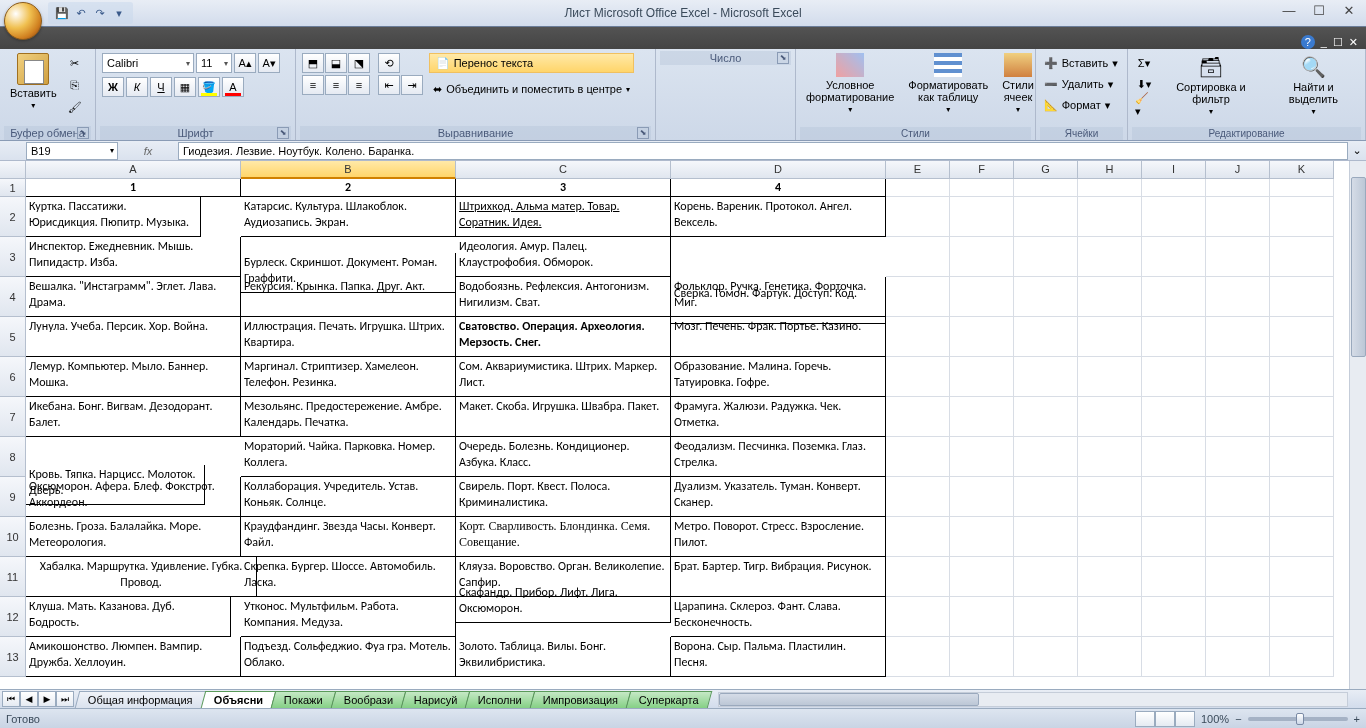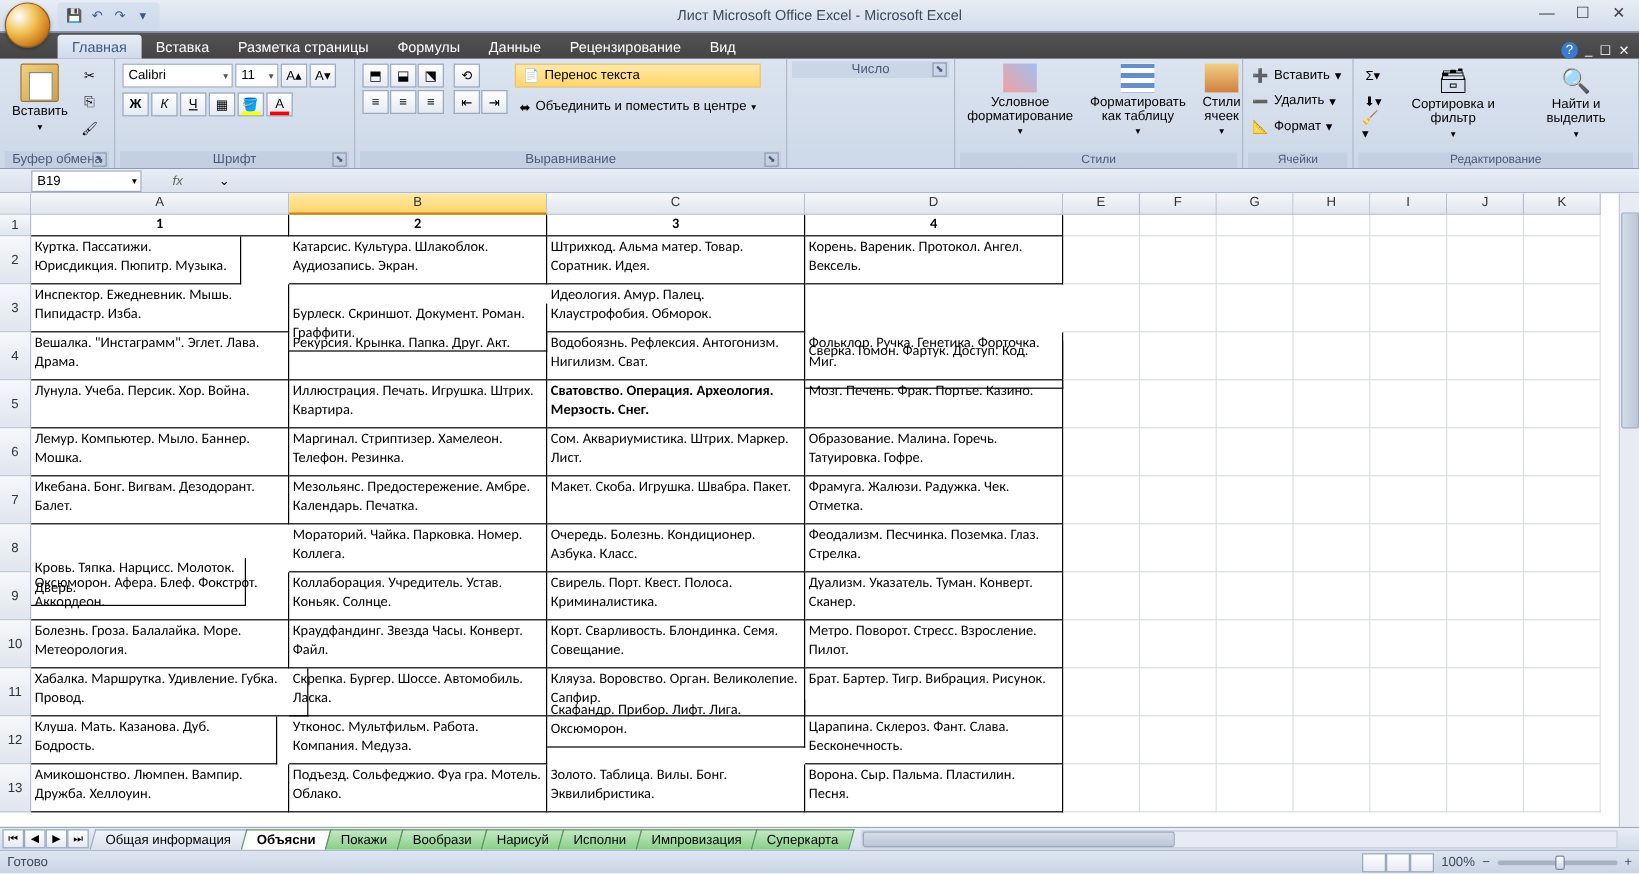--- a/index.html
+++ b/index.html
@@ -87,29 +87,20 @@
   </div>
   <div class="title-text">Лист Microsoft Office Excel - Microsoft Excel</div>
   <div class="win-controls">
     <div class="win-btn">—</div>
     <div class="win-btn">☐</div>
     <div class="win-btn">✕</div>
   </div>
 </div>
 
 <div class="ribbon-tabs">
-  <div id="rtabs" style="display: flex;">
-      <div class="rtab active">Главная</div>
-      <div class="rtab">Вставка</div>
-      <div class="rtab">Разметка страницы</div>
-      <div class="rtab">Формулы</div>
-      <div class="rtab">Данные</div>
-      <div class="rtab">Рецензирование</div>
-      <div class="rtab">Вид</div>
-    </div>
   <div class="rtab-help">
     <span style="background:#3a7acf;border-radius:50%;width:14px;height:14px;text-align:center;line-height:14px;">?</span>
     <span>_</span>
     <span>☐</span>
     <span>✕</span>
   </div>
 </div>
 
 <div class="ribbon">
   <div class="rgroup" style="width:96px">
@@ -246,20 +237,23 @@
     </div>
     <div class="rgroup-label">Редактирование</div>
   </div>
 </div>
 
 <div class="namebox-row">
   <div class="namebox">
       <span>B19</span>
     </div>
   <div class="fx-lbl">fx</div>
+  <div class="formula-bar">
+      <span>Гиодезия. Лезвие. Ноутбук. Колено. Баранка.</span>
+    </div>
   <div style="width:18px;text-align:center">⌄</div>
 </div>
 
 <div class="sheet-area">
   <div class="grid-corner"></div>
   <div class="col-headers" id="colh">
       <div class="col-h" style="width: 215px;">A</div>
       <div class="col-h sel" style="width: 215px;">B</div>
       <div class="col-h" style="width: 215px;">C</div>
       <div class="col-h" style="width: 215px;">D</div>
@@ -293,21 +287,21 @@
       <div class="cell bh" style="left: 645px; top: 0px; width: 215px; height: 18px;">4</div>
       <div class="cell" style="left: 860px; top: 0px; width: 64px; height: 18px;"></div>
       <div class="cell" style="left: 924px; top: 0px; width: 64px; height: 18px;"></div>
       <div class="cell" style="left: 988px; top: 0px; width: 64px; height: 18px;"></div>
       <div class="cell" style="left: 1052px; top: 0px; width: 64px; height: 18px;"></div>
       <div class="cell" style="left: 1116px; top: 0px; width: 64px; height: 18px;"></div>
       <div class="cell" style="left: 1180px; top: 0px; width: 64px; height: 18px;"></div>
       <div class="cell" style="left: 1244px; top: 0px; width: 64px; height: 18px;"></div>
       <div class="cell bd" style="left: 0px; top: 18px; width: 175px; height: 40px;">Куртка. Пассатижи. Юрисдикция. Пюпитр. Музыка.</div>
       <div class="cell bd" style="left: 215px; top: 18px; width: 215px; height: 40px;">Катарсис. Культура. Шлакоблок. Аудиозапись. Экран.</div>
-      <div class="cell bd" style="left: 430px; top: 18px; width: 215px; height: 40px;">Штрихкод. Альма матер. Товар. Соратник. Идея.</div>
+      <div class="cell bd" style="left: 430px; top: 18px; width: 215px; height: 40px; text-decoration: underline;">Штрихкод. Альма матер. Товар. Соратник. Идея.</div>
       <div class="cell bd" style="left: 645px; top: 18px; width: 215px; height: 40px;">Корень. Вареник. Протокол. Ангел. Вексель.</div>
       <div class="cell" style="left: 860px; top: 18px; width: 64px; height: 40px;"></div>
       <div class="cell" style="left: 924px; top: 18px; width: 64px; height: 40px;"></div>
       <div class="cell" style="left: 988px; top: 18px; width: 64px; height: 40px;"></div>
       <div class="cell" style="left: 1052px; top: 18px; width: 64px; height: 40px;"></div>
       <div class="cell" style="left: 1116px; top: 18px; width: 64px; height: 40px;"></div>
       <div class="cell" style="left: 1180px; top: 18px; width: 64px; height: 40px;"></div>
       <div class="cell" style="left: 1244px; top: 18px; width: 64px; height: 40px;"></div>
       <div class="cell bd" style="left: 0px; top: 58px; width: 215px; height: 40px;">Инспектор. Ежедневник. Мышь. Пипидастр. Изба.</div>
       <div class="cell bd" style="left: 215px; top: 58px; width: 215px; height: 40px; margin-top: 16px;">Бурлеск. Скриншот. Документ. Роман. Граффити.</div>
@@ -381,30 +375,30 @@
       <div class="cell bd" style="left: 645px; top: 298px; width: 215px; height: 40px;">Дуализм. Указатель. Туман. Конверт. Сканер.</div>
       <div class="cell" style="left: 860px; top: 298px; width: 64px; height: 40px;"></div>
       <div class="cell" style="left: 924px; top: 298px; width: 64px; height: 40px;"></div>
       <div class="cell" style="left: 988px; top: 298px; width: 64px; height: 40px;"></div>
       <div class="cell" style="left: 1052px; top: 298px; width: 64px; height: 40px;"></div>
       <div class="cell" style="left: 1116px; top: 298px; width: 64px; height: 40px;"></div>
       <div class="cell" style="left: 1180px; top: 298px; width: 64px; height: 40px;"></div>
       <div class="cell" style="left: 1244px; top: 298px; width: 64px; height: 40px;"></div>
       <div class="cell bd" style="left: 0px; top: 338px; width: 215px; height: 40px;">Болезнь. Гроза. Балалайка. Море. Метеорология.</div>
       <div class="cell bd" style="left: 215px; top: 338px; width: 215px; height: 40px;">Краудфандинг. Звезда  Часы. Конверт. Файл.</div>
-      <div class="cell bd" style="left: 430px; top: 338px; width: 215px; height: 40px;">Корт. Сварливость. Блондинка. Семя. Совещание.</div>
+      <div class="cell bd" style="left: 430px; top: 338px; width: 215px; height: 40px; font-family: Liberation Serif, serif;">Корт. Сварливость. Блондинка. Семя. Совещание.</div>
       <div class="cell bd" style="left: 645px; top: 338px; width: 215px; height: 40px;">Метро. Поворот. Стресс. Взросление. Пилот.</div>
       <div class="cell" style="left: 860px; top: 338px; width: 64px; height: 40px;"></div>
       <div class="cell" style="left: 924px; top: 338px; width: 64px; height: 40px;"></div>
       <div class="cell" style="left: 988px; top: 338px; width: 64px; height: 40px;"></div>
       <div class="cell" style="left: 1052px; top: 338px; width: 64px; height: 40px;"></div>
       <div class="cell" style="left: 1116px; top: 338px; width: 64px; height: 40px;"></div>
       <div class="cell" style="left: 1180px; top: 338px; width: 64px; height: 40px;"></div>
       <div class="cell" style="left: 1244px; top: 338px; width: 64px; height: 40px;"></div>
-      <div class="cell bd" style="left: 0px; top: 378px; width: 231px; height: 40px;">Хабалка. Маршрутка. Удивление. Губка. Провод.</div>
+      <div class="cell bd" style="left: 0px; top: 378px; width: 231px; height: 40px; text-align: center;">Хабалка. Маршрутка. Удивление. Губка. Провод.</div>
       <div class="cell bd" style="left: 215px; top: 378px; width: 215px; height: 40px;">Скрепка. Бургер. Шоссе. Автомобиль. Ласка.</div>
       <div class="cell bd" style="left: 430px; top: 378px; width: 215px; height: 40px;">Кляуза. Воровство. Орган. Великолепие. Сапфир.</div>
       <div class="cell bd" style="left: 645px; top: 378px; width: 215px; height: 40px;">Брат. Бартер. Тигр. Вибрация. Рисунок.</div>
       <div class="cell" style="left: 860px; top: 378px; width: 64px; height: 40px;"></div>
       <div class="cell" style="left: 924px; top: 378px; width: 64px; height: 40px;"></div>
       <div class="cell" style="left: 988px; top: 378px; width: 64px; height: 40px;"></div>
       <div class="cell" style="left: 1052px; top: 378px; width: 64px; height: 40px;"></div>
       <div class="cell" style="left: 1116px; top: 378px; width: 64px; height: 40px;"></div>
       <div class="cell" style="left: 1180px; top: 378px; width: 64px; height: 40px;"></div>
       <div class="cell" style="left: 1244px; top: 378px; width: 64px; height: 40px;"></div>

